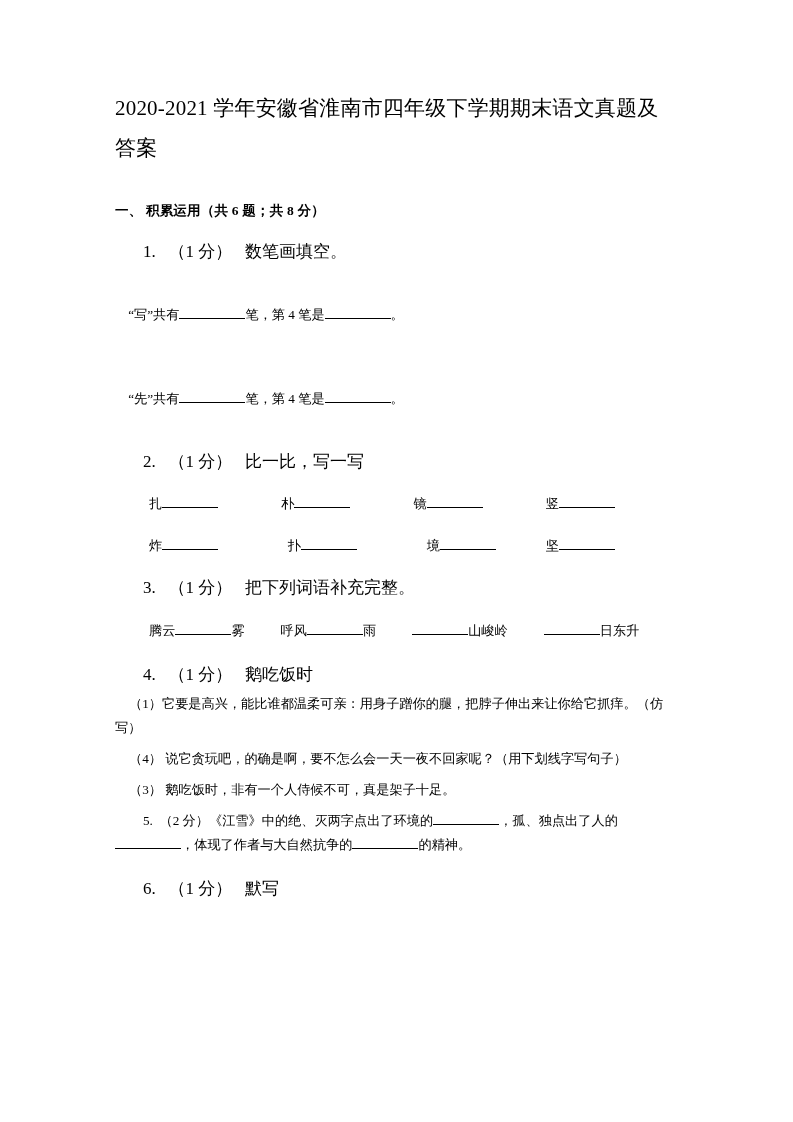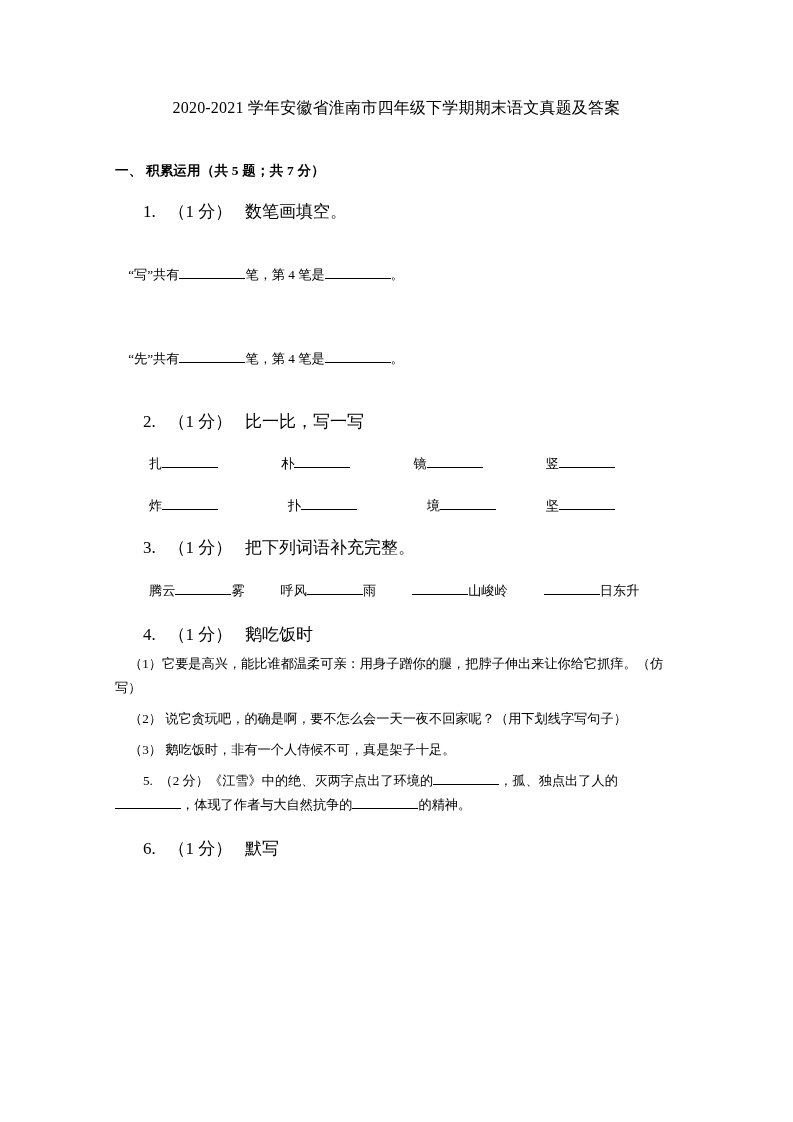--- a/index.html
+++ b/index.html
@@ -17,23 +17,23 @@
   }
   .page {
     position: absolute;
     left: 0; top: 0;
     width: 793px;
     height: 1122px;
     box-sizing: border-box;
     padding: 88px 115px 40px 115px;
   }
   .doc-title {
-    font-size: 16px;
+    font-size: 21px;
     line-height: 40px;
-    text-align: center;
+    text-align: left;
     font-weight: normal;
     margin: 0 0 0 0;
     letter-spacing: 0.2px;
   }
   .section-head {
     font-size: 13.5px;
     font-weight: bold;
     margin-top: 34px;
     margin-bottom: 6px;
     letter-spacing: 0.2px;
@@ -92,21 +92,21 @@
   }
   .idiom-row .it .blank { width: 56px; }
 </style>
 </head>
 <body>
 
 <div class="page">
 
   <h1 class="doc-title">2020-2021 学年安徽省淮南市四年级下学期期末语文真题及答案</h1>
 
-  <div class="section-head">一、 积累运用（共 5 题；共 7 分）</div>
+  <div class="section-head">一、 积累运用（共 6 题；共 8 分）</div>
 
   <div class="q">
     <span>1.</span>
     &nbsp;&nbsp;<span>（1 分）</span>
     &nbsp;&nbsp;<span>数笔画填空。</span>
   </div>
 
   <div class="line-row">
     <span>“写”共有</span><span class="blank b-l"></span><span>笔，第 4 笔是</span><span class="blank b-l"></span><span>。</span>
   </div>
@@ -145,21 +145,21 @@
     <span class="it"><span>腾云</span><span class="blank"></span><span>雾</span></span><span class="it"><span>呼风</span><span class="blank"></span><span>雨</span></span><span class="it"><span></span><span class="blank"></span><span>山峻岭</span></span><span class="it"><span></span><span class="blank"></span><span>日东升</span></span>
   </div>
 
   <div class="q">
     <span>4.</span>
     &nbsp;&nbsp;<span>（1 分）</span>
     &nbsp;&nbsp;<span>鹅吃饭时</span>
   </div>
 
   <div class="flow">（1）它要是高兴，能比谁都温柔可亲：用身子蹭你的腿，把脖子伸出来让你给它抓痒。（仿写）</div>
-  <div class="flow">（2） 说它贪玩吧，的确是啊，要不怎么会一天一夜不回家呢？（用下划线字写句子）</div>
+  <div class="flow">（4） 说它贪玩吧，的确是啊，要不怎么会一天一夜不回家呢？（用下划线字写句子）</div>
   <div class="flow">（3） 鹅吃饭时，非有一个人侍候不可，真是架子十足。</div>
 
 
   <div class="flow">
     <span style="padding-left:14px;">5.</span>
     &nbsp;<span>（2 分）</span><span>《江雪》中的绝、灭两字点出了环境的</span><span class="blank b-l"></span><span>，孤、独点出了人的</span><span class="blank b-l"></span><span>，体现了作者与大自然抗争的</span><span class="blank b-l"></span><span>的精神。</span>
   </div>
 
   <div class="q">
     <span>6.</span>

